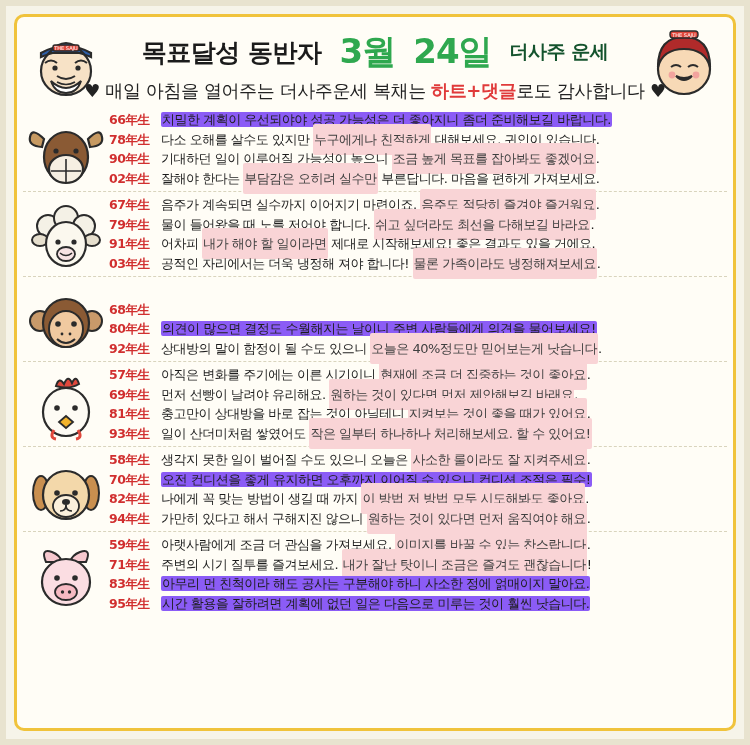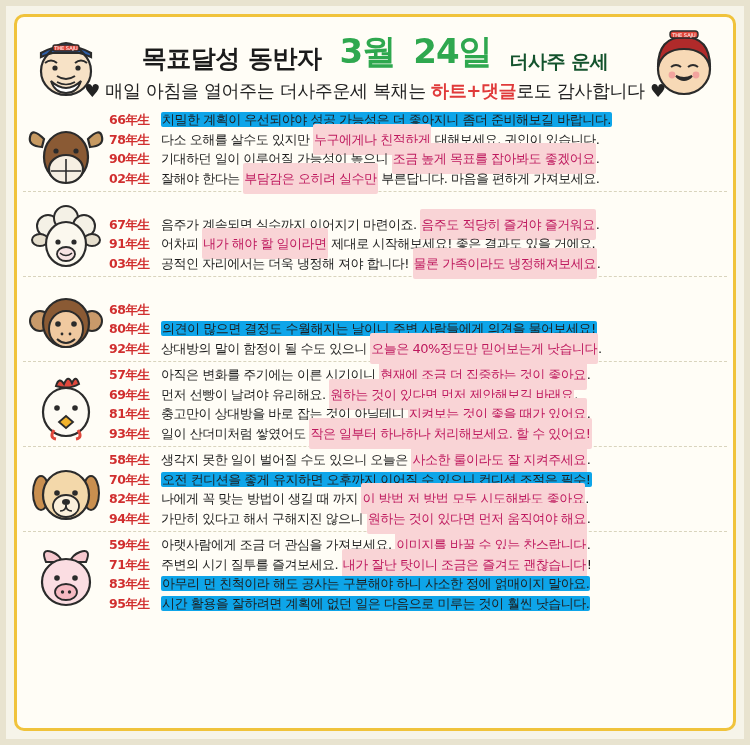--- a/index.html
+++ b/index.html
@@ -35,21 +35,21 @@
   .header {
     position: relative;
     height: 58px;
     display: flex;
     align-items: center;
     justify-content: center;
     padding-top: 6px;
   }
   .title-line {
     display: flex;
-    align-items: flex-end;
+    align-items: center;
     gap: 18px;
     white-space: nowrap;
   }
   .t-black {
     font-size: 25px;
     font-weight: bold;
     color: #1b1b1b;
     letter-spacing: -0.5px;
   }
   .t-green {
@@ -119,28 +119,28 @@
   }
   .yr {
     color: #d12f2f;
     font-weight: bold;
     width: 52px;
     min-width: 52px;
     font-size: 12.5px;
   }
   .txt { color: #1d1d1d; }
   .txt .hlp {
-    background: #0ea5e9;
+    background: #8b5cf6;
     color: #1d1d1d;
     padding: 0 1px;
     border-radius: 2px;
   }
   .txt .hlp-r {
     background: #f9d4d6;
-    color: #be185d;
+    color: #404040;
     padding: 8px 1px;
     border-radius: 2px;
   }
 </style>
 </head>
 <body>
 
 <div class="page">
   <div class="inner-frame">
 
@@ -236,20 +236,24 @@
     <ellipse cx="40" cy="56" rx="9" ry="7" fill="#f6e2e2" stroke="#2b2b2b" stroke-width="1.8"></ellipse>
     <path d="M34 55 q6 5 12 0" stroke="#2b2b2b" stroke-width="1.6" fill="none"></path>
             </svg>
           </div>
           <div class="lines">
             <div class="line">
               <span class="yr">67年生</span>
               <span class="txt"><span>음주가 계속되면 실수까지 이어지기 마련이죠. </span><span class="hlp-r">음주도 적당히 즐겨야 즐거워요</span><span>.</span></span>
             </div>
             <div class="line">
+              <span class="yr">79年生</span>
+              <span class="txt"><span>물이 들어왔을 때 노를 저어야 합니다. </span><span class="hlp-r">쉬고 싶더라도 최선을 다해보길 바라요</span><span>.</span></span>
+            </div>
+            <div class="line">
               <span class="yr">91年生</span>
               <span class="txt"><span>어차피 </span><span class="hlp-r">내가 해야 할 일이라면</span><span> 제대로 시작해보세요! 좋은 결과도 있을 거에요.</span></span>
             </div>
             <div class="line">
               <span class="yr">03年生</span>
               <span class="txt"><span>공적인 자리에서는 더욱 냉정해 져야 합니다! </span><span class="hlp-r">물론 가족이라도 냉정해져보세요</span><span>.</span></span>
             </div>
           </div>
         </div>
         <div class="zrow">

